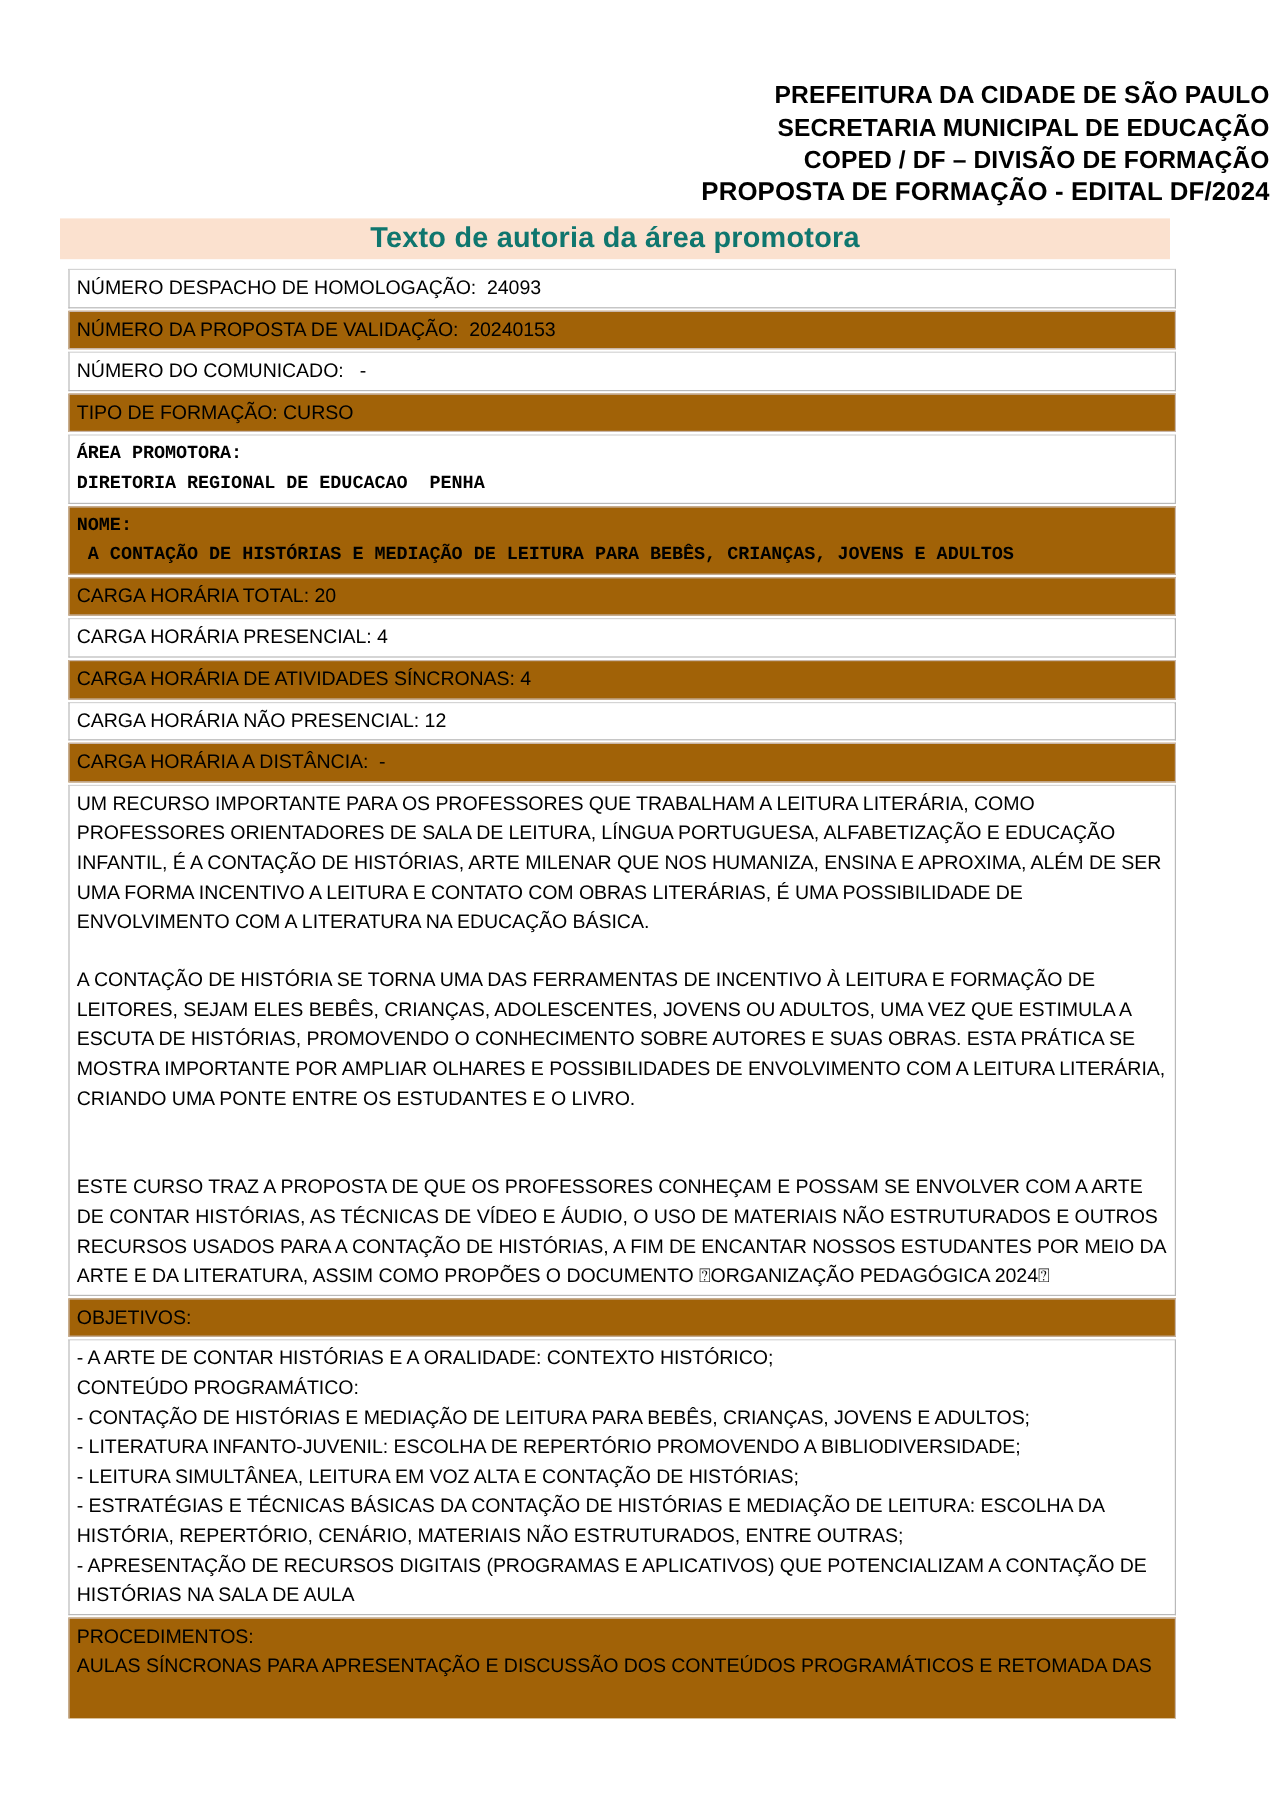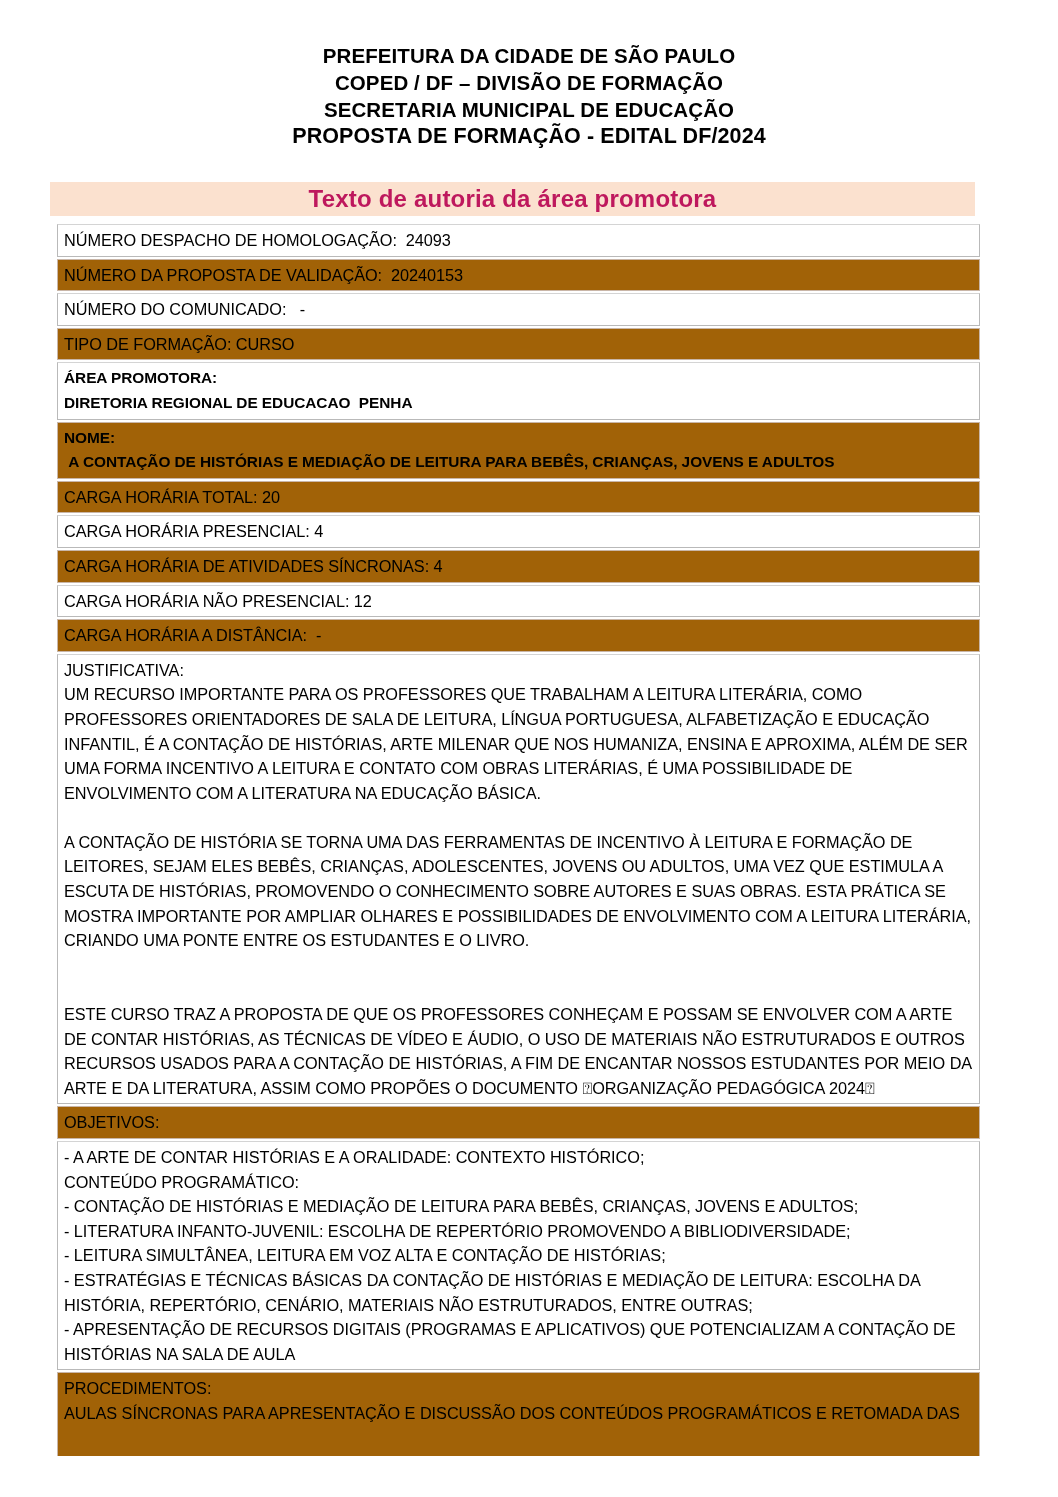--- a/index.html
+++ b/index.html
@@ -13,22 +13,22 @@
     height: 1497px;
     position: relative;
     overflow: hidden;
     font-family: "Liberation Sans", sans-serif;
     color: #000000;
     -webkit-font-smoothing: antialiased;
   }
 
   
   .doc-header {
-    padding-top: 42px;
-    text-align: center;
+    padding-top: 66px;
+    text-align: right;
   }
   .doc-header .hline {
     font-weight: bold;
     font-size: 20.5px;
     line-height: 27px;
     letter-spacing: 0.1px;
     white-space: nowrap;
   }
   .doc-header .hline.big {
     font-size: 21.5px;
@@ -38,21 +38,21 @@
   .banner {
     position: absolute;
     left: 50px;
     top: 182px;
     width: 925px;
     height: 34px;
     background: #FBE1CF;
     text-align: center;
   }
   .banner-title {
-    color: #be185d;
+    color: #0f766e;
     font-weight: bold;
     font-size: 24px;
     line-height: 34px;
     letter-spacing: 0.2px;
   }
 
   
   .form-table {
     position: absolute;
     left: 57px;
@@ -73,20 +73,21 @@
     letter-spacing: -0.05px;
     margin-bottom: 2px;
   }
   .form-table .row.shaded {
     background: #a16207;
     border-color: #c9b6a8;
   }
   .form-table .row.bold {
     font-weight: bold;
     font-size: 15.4px;
+    font-family: Liberation Mono, monospace;
   }
   .form-table .row .txt {
     display: block;
     white-space: pre-wrap;
   }
   .form-table .row .txt.blankline {
     height: 24.6px;
   }
 
   
@@ -94,22 +95,22 @@
     height: 84px;
     overflow: hidden;
     border-bottom: none;
   }
 </style>
 </head>
 <body>
 
 <div class="doc-header">
   <div class="hline">PREFEITURA DA CIDADE DE SÃO PAULO</div>
+  <div class="hline">SECRETARIA MUNICIPAL DE EDUCAÇÃO</div>
   <div class="hline">COPED / DF – DIVISÃO DE FORMAÇÃO</div>
-  <div class="hline">SECRETARIA MUNICIPAL DE EDUCAÇÃO</div>
   <div class="hline big">PROPOSTA DE FORMAÇÃO - EDITAL DF/2024</div>
 </div>
 
 <div class="banner">
   <span class="banner-title">Texto de autoria da área promotora</span>
 </div>
 
 <div class="form-table">
 
   <div class="row">
@@ -153,21 +154,20 @@
 
   <div class="row">
     <span class="txt">CARGA HORÁRIA NÃO PRESENCIAL: 12</span>
   </div>
 
   <div class="row shaded">
     <span class="txt">CARGA HORÁRIA A DISTÂNCIA:  -</span>
   </div>
 
   <div class="row">
-    <span class="txt">JUSTIFICATIVA:</span>
     <span class="txt">UM RECURSO IMPORTANTE PARA OS PROFESSORES QUE TRABALHAM A LEITURA LITERÁRIA, COMO PROFESSORES ORIENTADORES DE SALA DE LEITURA, LÍNGUA PORTUGUESA, ALFABETIZAÇÃO E EDUCAÇÃO INFANTIL, É A CONTAÇÃO DE HISTÓRIAS, ARTE MILENAR QUE NOS HUMANIZA, ENSINA E APROXIMA, ALÉM DE SER UMA FORMA INCENTIVO A LEITURA E CONTATO COM OBRAS LITERÁRIAS, É UMA POSSIBILIDADE DE ENVOLVIMENTO COM A LITERATURA NA EDUCAÇÃO BÁSICA.</span>
     <span class="txt blankline"></span>
     <span class="txt">A CONTAÇÃO DE HISTÓRIA SE TORNA UMA DAS FERRAMENTAS DE INCENTIVO À LEITURA E FORMAÇÃO DE LEITORES, SEJAM ELES BEBÊS, CRIANÇAS, ADOLESCENTES, JOVENS OU ADULTOS, UMA VEZ QUE ESTIMULA A ESCUTA DE HISTÓRIAS, PROMOVENDO O CONHECIMENTO SOBRE AUTORES E SUAS OBRAS. ESTA PRÁTICA SE MOSTRA IMPORTANTE POR AMPLIAR OLHARES E POSSIBILIDADES DE ENVOLVIMENTO COM A LEITURA LITERÁRIA, CRIANDO UMA PONTE ENTRE OS ESTUDANTES E O LIVRO.</span>
     <span class="txt blankline"></span>
     <span class="txt blankline"></span>
     <span class="txt">ESTE CURSO TRAZ A PROPOSTA DE QUE OS PROFESSORES CONHEÇAM E POSSAM SE ENVOLVER COM A ARTE DE CONTAR HISTÓRIAS, AS TÉCNICAS DE VÍDEO E ÁUDIO, O USO DE MATERIAIS NÃO ESTRUTURADOS E OUTROS RECURSOS USADOS PARA A CONTAÇÃO DE HISTÓRIAS, A FIM DE ENCANTAR NOSSOS ESTUDANTES POR MEIO DA ARTE E DA LITERATURA, ASSIM COMO PROPÕES O DOCUMENTO ⍰ORGANIZAÇÃO PEDAGÓGICA 2024⍰</span>
   </div>
 
   <div class="row shaded">
     <span class="txt">OBJETIVOS:</span>

